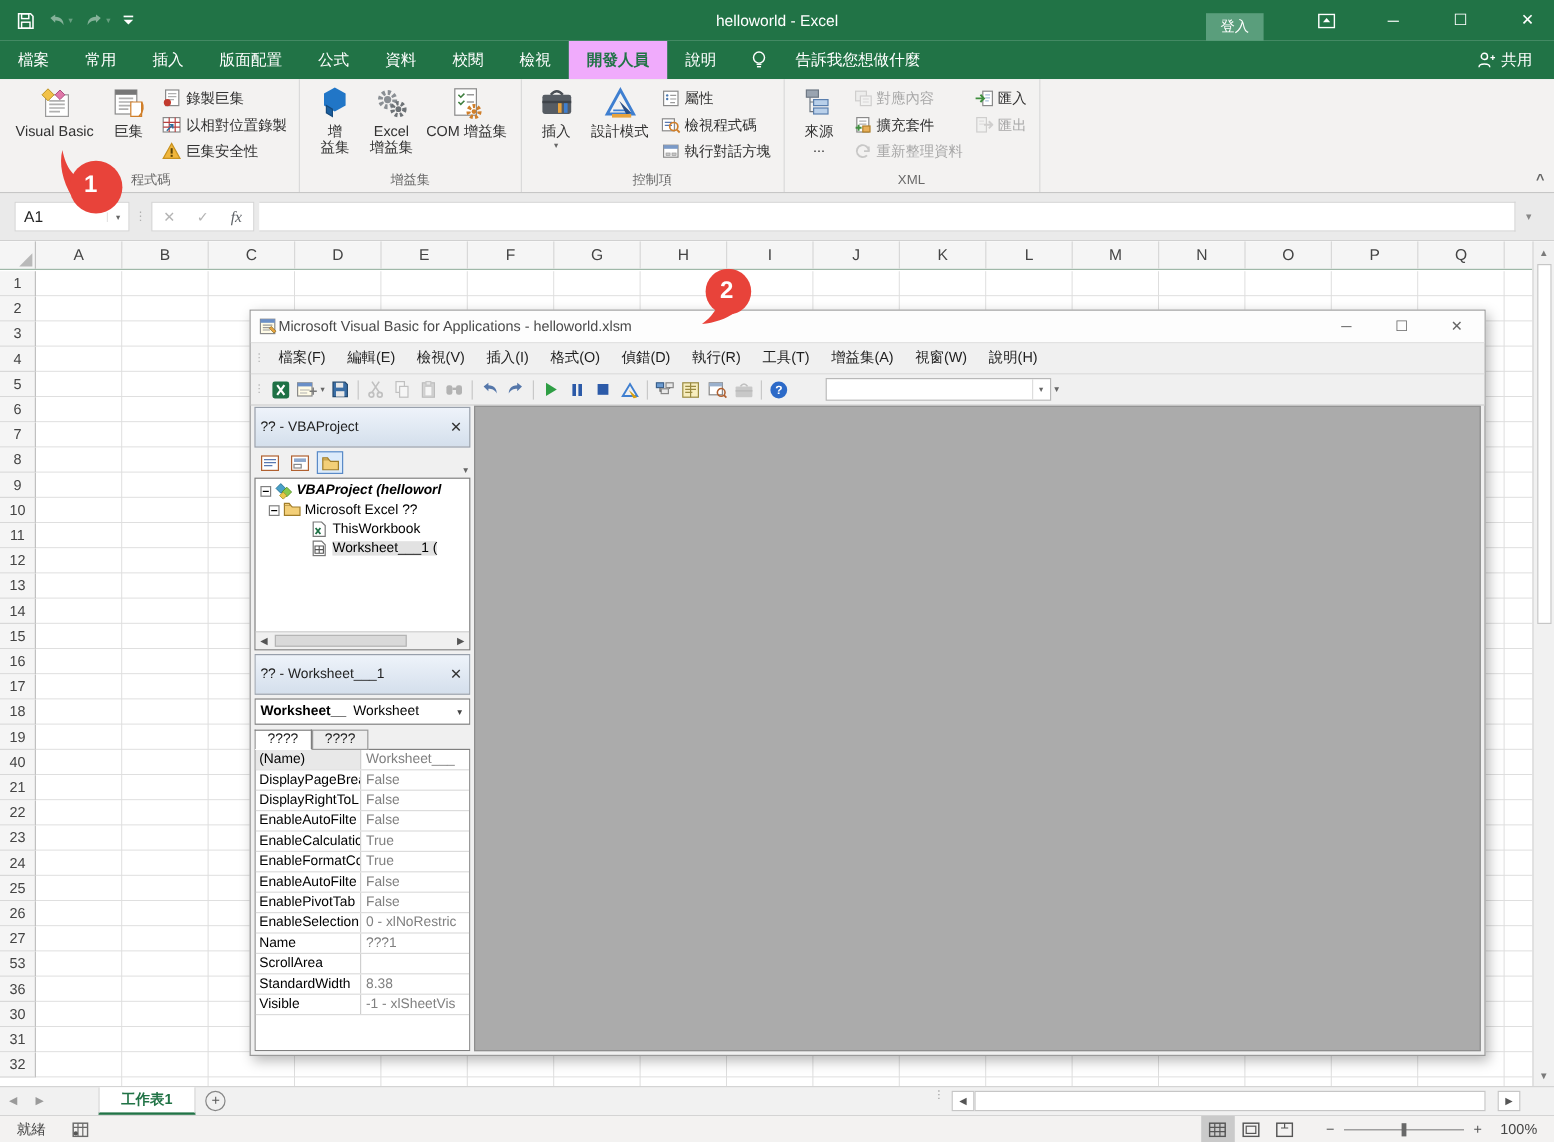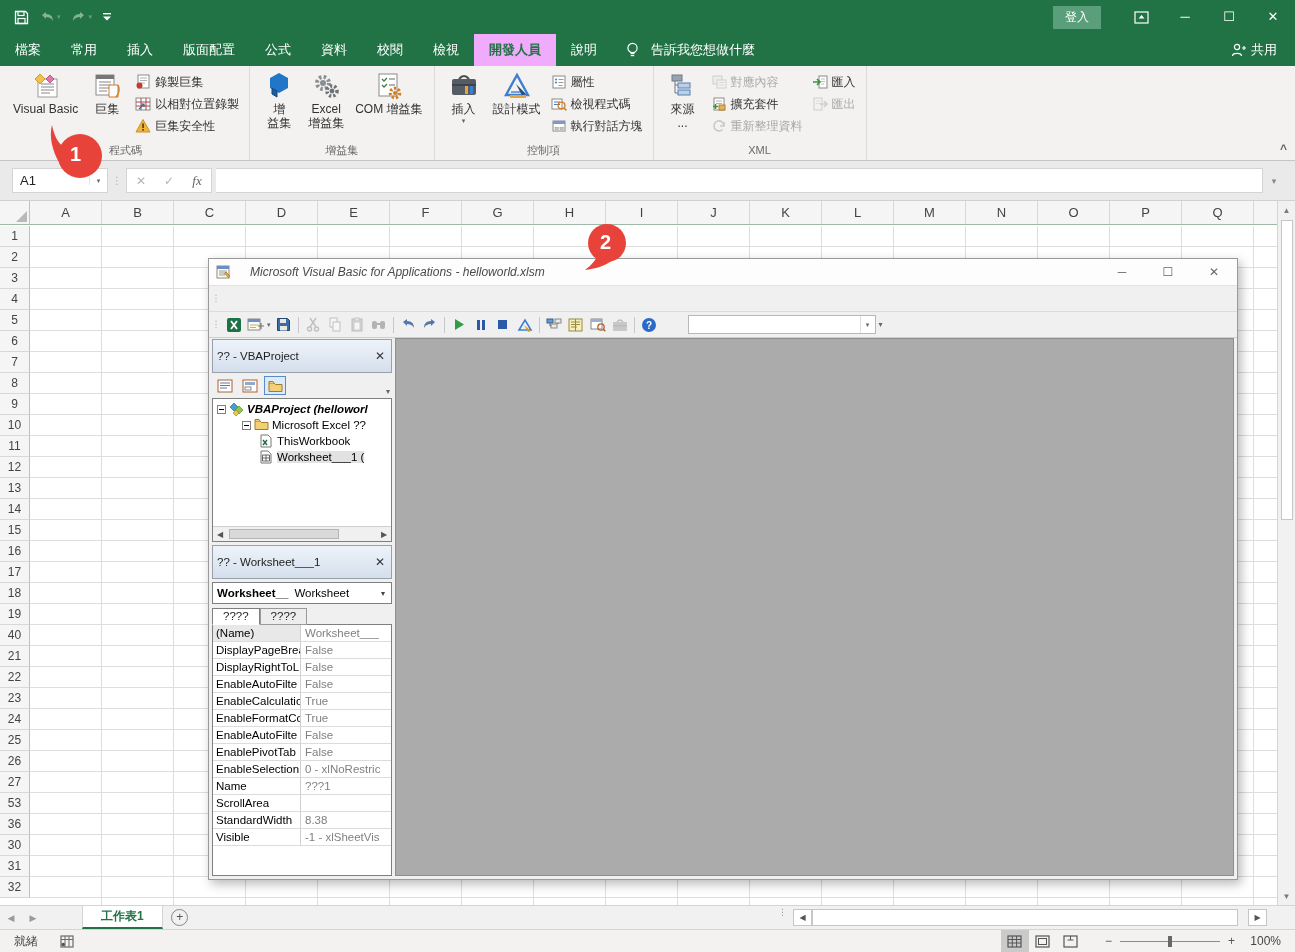--- a/index.html
+++ b/index.html
@@ -7,29 +7,29 @@
   body { font-family:"Liberation Sans","DejaVu Sans",sans-serif; overflow:hidden; }
   .app { position:relative; width:1295px; height:952px; background:#fff; display:flex; flex-direction:column; overflow:hidden; }
 
   
   .titlebar { height:34px; background:#217346; display:flex; align-items:center; color:#fff; flex:none; position:relative; }
   .qat { display:flex; align-items:center; gap:10px; padding-left:14px; }
   .qat .qi { display:flex; align-items:center; color:#fff; }
   .qat .dim { opacity:.45; }
   .qat .dd { font-size:7px; margin-left:2px; opacity:.7; }
   .tb-title { position:absolute; left:0; right:0; text-align:center; font-size:13px; color:#fff; pointer-events:none; }
-  .tb-right { margin-left:auto; display:flex; align-items:center; gap:0; height:100%;font-family:Liberation Serif, serif; }
+  .tb-right { margin-left:auto; display:flex; align-items:flex-end; gap:12px; height:100%; }
   .signin { background:#5a9e7c; color:#fff; font-size:12px; padding:3px 12px; margin-right:18px; cursor:default; }
   .winbtn { width:44px; height:100%; display:flex; align-items:center; justify-content:center; font-size:13px; color:#fff; }
 
   
   .tabrow { height:32px; background:#217346; display:flex; align-items:stretch; flex:none; color:#fff; }
   .rtab { padding:0 15px; display:flex; align-items:center; font-size:13px; cursor:default; }
   .rtab.active { background:#f0abfc; color:#217346; font-weight:bold; }
-  .tellme { display:flex; align-items:center; gap:12px; font-size:13px; padding:0 14px; }
+  .tellme { display:flex; align-items:center; gap:24px; font-size:13px; padding:0 14px; }
   .share { margin-left:auto; display:flex; align-items:center; gap:5px; font-size:13px; padding-right:18px; }
 
   
   .ribbon { height:95px; background:#f3f2f1; border-bottom:1px solid #c6c6c6; display:flex; flex:none; position:relative; padding-left:2px; }
   .rgroup { display:flex; flex-direction:column; border-right:1px solid #dadada; padding:1px 2px 0 2px; }
   .rgroup-items { flex:1; display:flex; align-items:flex-start; padding:2px 4px 0 4px; gap:1px; }
   .rgroup-label { height:17px; text-align:center; font-size:11px; color:#696969; line-height:15px; }
   .bigbtn { min-width:46px; padding:2px 5px; display:flex; flex-direction:column; align-items:center; font-size:12px; color:#323232; cursor:default; }
   .bigbtn .bigicon { width:30px; height:30px; margin-bottom:1px; }
   .bigbtn .bl { line-height:14px; text-align:center; white-space:nowrap; }
@@ -88,21 +88,21 @@
   .sb-right { margin-left:auto; display:flex; align-items:center; padding-right:14px; }
   .viewbtn { width:28px; height:23px; display:flex; align-items:center; justify-content:center; }
   .viewbtn.active { background:#cacaca; }
   .zoomctl { display:flex; align-items:center; margin-left:20px; gap:8px; color:#555; }
   .zline { width:100px; height:1px; background:#8a8a8a; position:relative; }
   .zthumb { position:absolute; left:48px; top:-5px; width:4px; height:11px; background:#686868; }
   .zpct { width:46px; text-align:right; font-size:12px; color:#444; }
 
   
   .vba { position:absolute; left:208px; top:258px; width:1030px; height:622px; background:#f0f0f0; border:1px solid #9a9a9a; box-shadow:3px 4px 10px rgba(0,0,0,.28); display:flex; flex-direction:column; z-index:20; }
-  .vba-title { height:26px; background:#fdfdfd; display:flex; align-items:center; padding-left:7px; gap:18px; flex:none;font-style:italic; }
+  .vba-title { height:26px; background:#fdfdfd; display:flex; align-items:center; padding-left:7px; gap:0; flex:none; }
   .vba-title .vt { font-size:12px; color:#4a4a4a; }
   .vba-ctl { margin-left:auto; display:flex; gap:0; height:100%; }
   .vba-ctl .w { width:46px; display:flex; align-items:center; justify-content:center; color:#666; font-size:12px; }
   .vba-menu { height:26px; background:#f0f0f0; border-top:1px solid #e2e2e2; display:flex; align-items:center; flex:none; font-size:12px; color:#1e1e1e; }
   .grip { color:#b0b0b0; font-size:9px; line-height:5px; width:10px; text-align:center; margin:0 2px; }
   .vmenu-item { padding:0 9px; height:100%; display:flex; align-items:center; }
   .vba-toolbar { height:27px; background:#f0f0f0; border-top:1px solid #dcdcdc; border-bottom:1px solid #d0d0d0; display:flex; align-items:center; flex:none; }
   .tbico { width:20px; height:20px; display:flex; align-items:center; justify-content:center; margin:0 1px; font-size:13px; }
   .tbico.dis { opacity:.4; filter:grayscale(1); }
   .tbsep { width:1px; height:16px; background:#c8c8c8; margin:0 3px; }
@@ -184,20 +184,21 @@
           </svg>
           <span class="dd">▾</span>
         </span>
       <span class="qi">
           <svg width="10" height="10" viewBox="0 0 10 10">
             <rect x="1" y="1" width="8" height="1.4" fill="#fff"></rect>
             <path d="M1 4.5 L5 8.5 L9 4.5 z" fill="#fff"></path>
           </svg>
         </span>
     </div>
+    <div class="tb-title">helloworld - Excel</div>
     <div class="tb-right">
       <span class="signin">登入</span>
       <span class="winbtn">
           <svg width="15" height="13" viewBox="0 0 15 13">
             <rect x="1" y="1" width="13" height="11" fill="none" stroke="#fff" stroke-width="1.2"></rect>
             <path d="M7.5 4 L10.5 7.5 H4.5 z" fill="#fff"></path>
           </svg>
         </span>
       <span class="winbtn">─</span>
       <span class="winbtn">☐</span>
@@ -629,20 +630,33 @@
         </span>
       <span class="vt">Microsoft Visual Basic for Applications - helloworld.xlsm</span>
       <div class="vba-ctl">
         <span class="w">─</span>
         <span class="w">☐</span>
         <span class="w">✕</span>
       </div>
     </div>
     <div class="vba-menu">
       <span class="grip">⋮</span>
+      <div id="vba-menus" style="display:flex;height:100%;">
+          <div class="vmenu-item">檔案(F)</div>
+          <div class="vmenu-item">編輯(E)</div>
+          <div class="vmenu-item">檢視(V)</div>
+          <div class="vmenu-item">插入(I)</div>
+          <div class="vmenu-item">格式(O)</div>
+          <div class="vmenu-item">偵錯(D)</div>
+          <div class="vmenu-item">執行(R)</div>
+          <div class="vmenu-item">工具(T)</div>
+          <div class="vmenu-item">增益集(A)</div>
+          <div class="vmenu-item">視窗(W)</div>
+          <div class="vmenu-item">說明(H)</div>
+        </div>
     </div>
     <div class="vba-toolbar">
       <span class="grip">⋮</span>
       <div id="vba-tbicons" style="display:flex;align-items:center;">
           <span class="tbico">
             <svg width="16" height="16" viewBox="0 0 16 16">
               <rect x="1" y="1" width="14" height="14" rx="2" fill="#1e7145"></rect>
               <path d="M5 4 l6 8 m0 -8 l-6 8" stroke="#fff" stroke-width="1.8"></path>
             </svg>
           </span>
@@ -804,21 +818,21 @@
                   <span class="exp"></span>
                   <span class="ticon">
                     <svg width="15" height="14" viewBox="0 0 15 14">
                       <path d="M5 1 l4 4 -4 4 -4 -4 z" fill="#4aa0c8" stroke="#23708f" stroke-width=".7"></path>
                       <path d="M10 4 l4 4 -4 4 -4 -4 z" fill="#8ac84a" stroke="#4f8f23" stroke-width=".7"></path>
                       <path d="M7 8 l3 3 -3 3 -3 -3 z" fill="#e8c84a" stroke="#a8902a" stroke-width=".7"></path>
                     </svg>
                   </span>
                   <span class="tlabel">VBAProject (helloworl</span>
                 </div>
-                <div class="trow" style="padding-left: 29px; text-align: right;">
+                <div class="trow" style="padding-left: 11px; text-align: right;">
                   <span class="exp"></span>
                   <span class="ticon">
                     <svg width="15" height="12" viewBox="0 0 15 12">
                       <path d="M1 3 h5 l1.5 1.5 H14 v7 H1 z" fill="#f3cf78" stroke="#a07c28"></path>
                       <path d="M1 3 v-1.5 h4 l1 1.5" fill="#f3cf78" stroke="#a07c28"></path>
                     </svg>
                   </span>
                   <span class="tlabel">Microsoft Excel ??</span>
                 </div>
                 <div class="trow" style="padding-left: 34px;">

